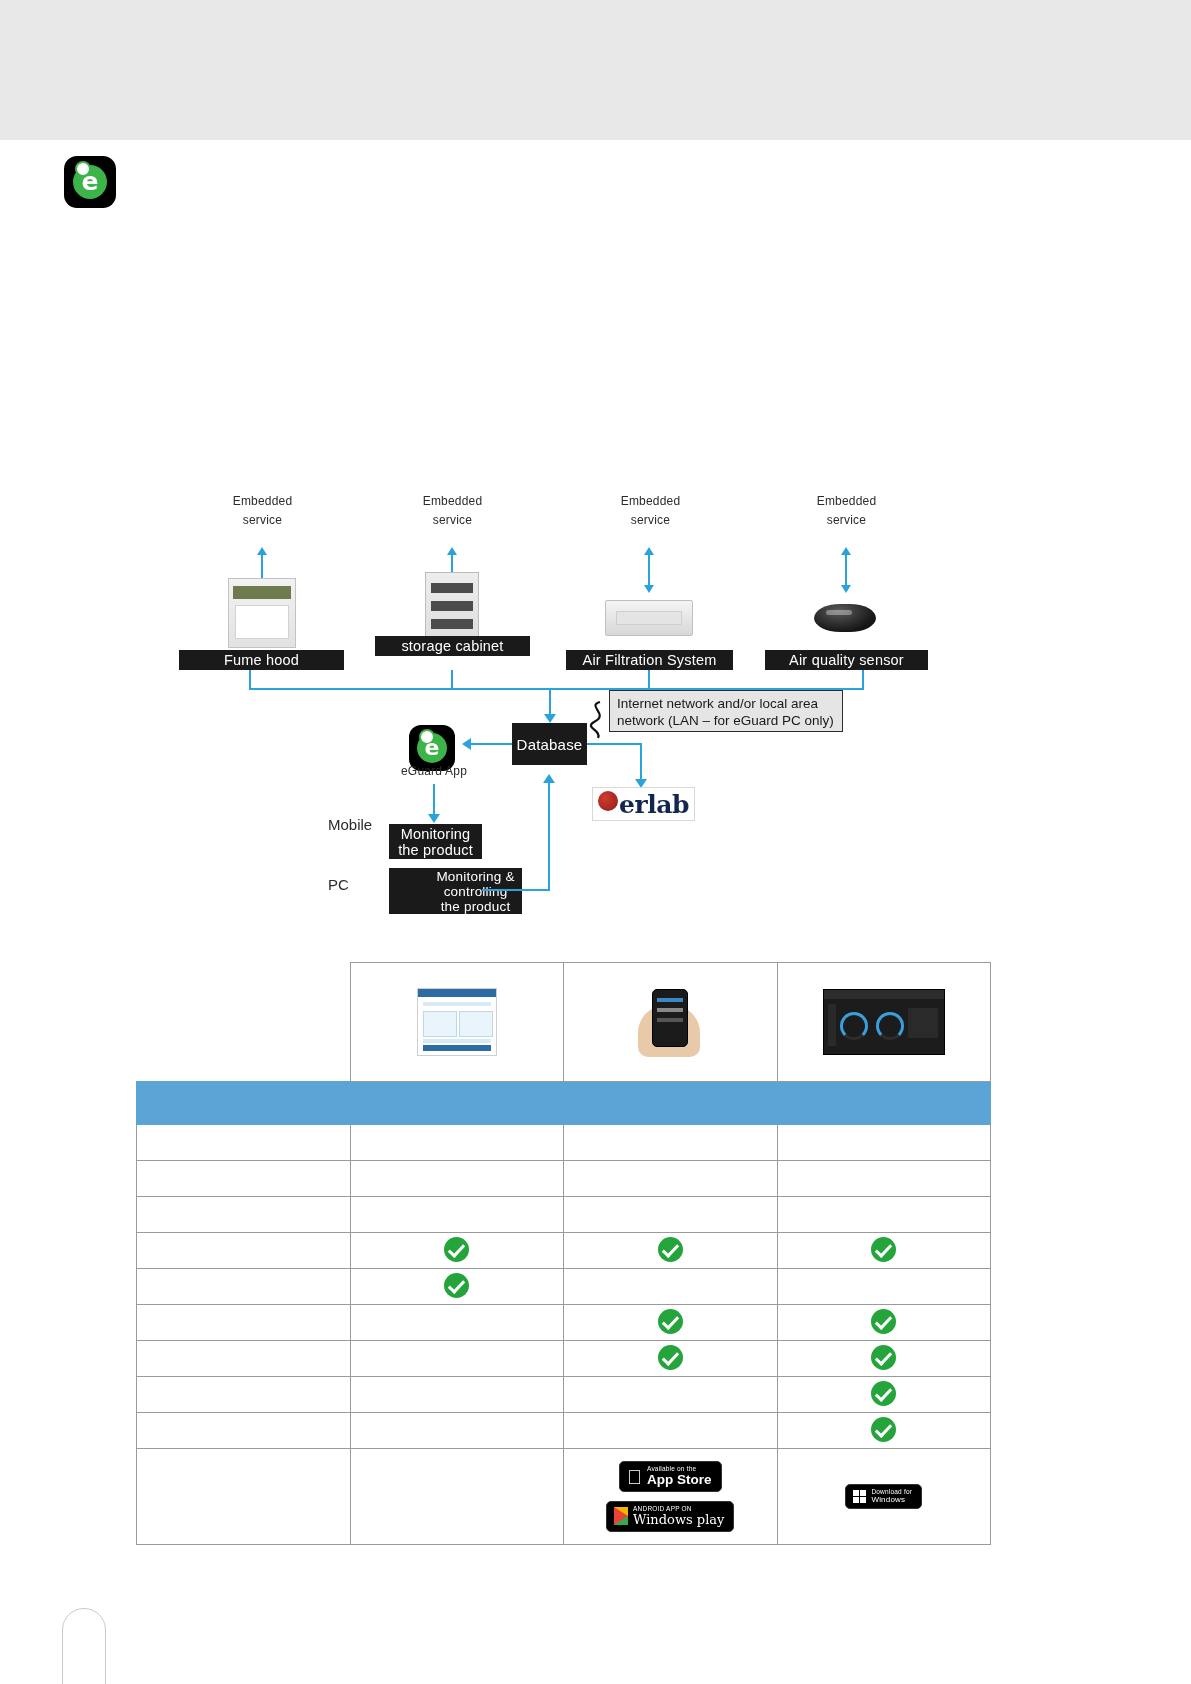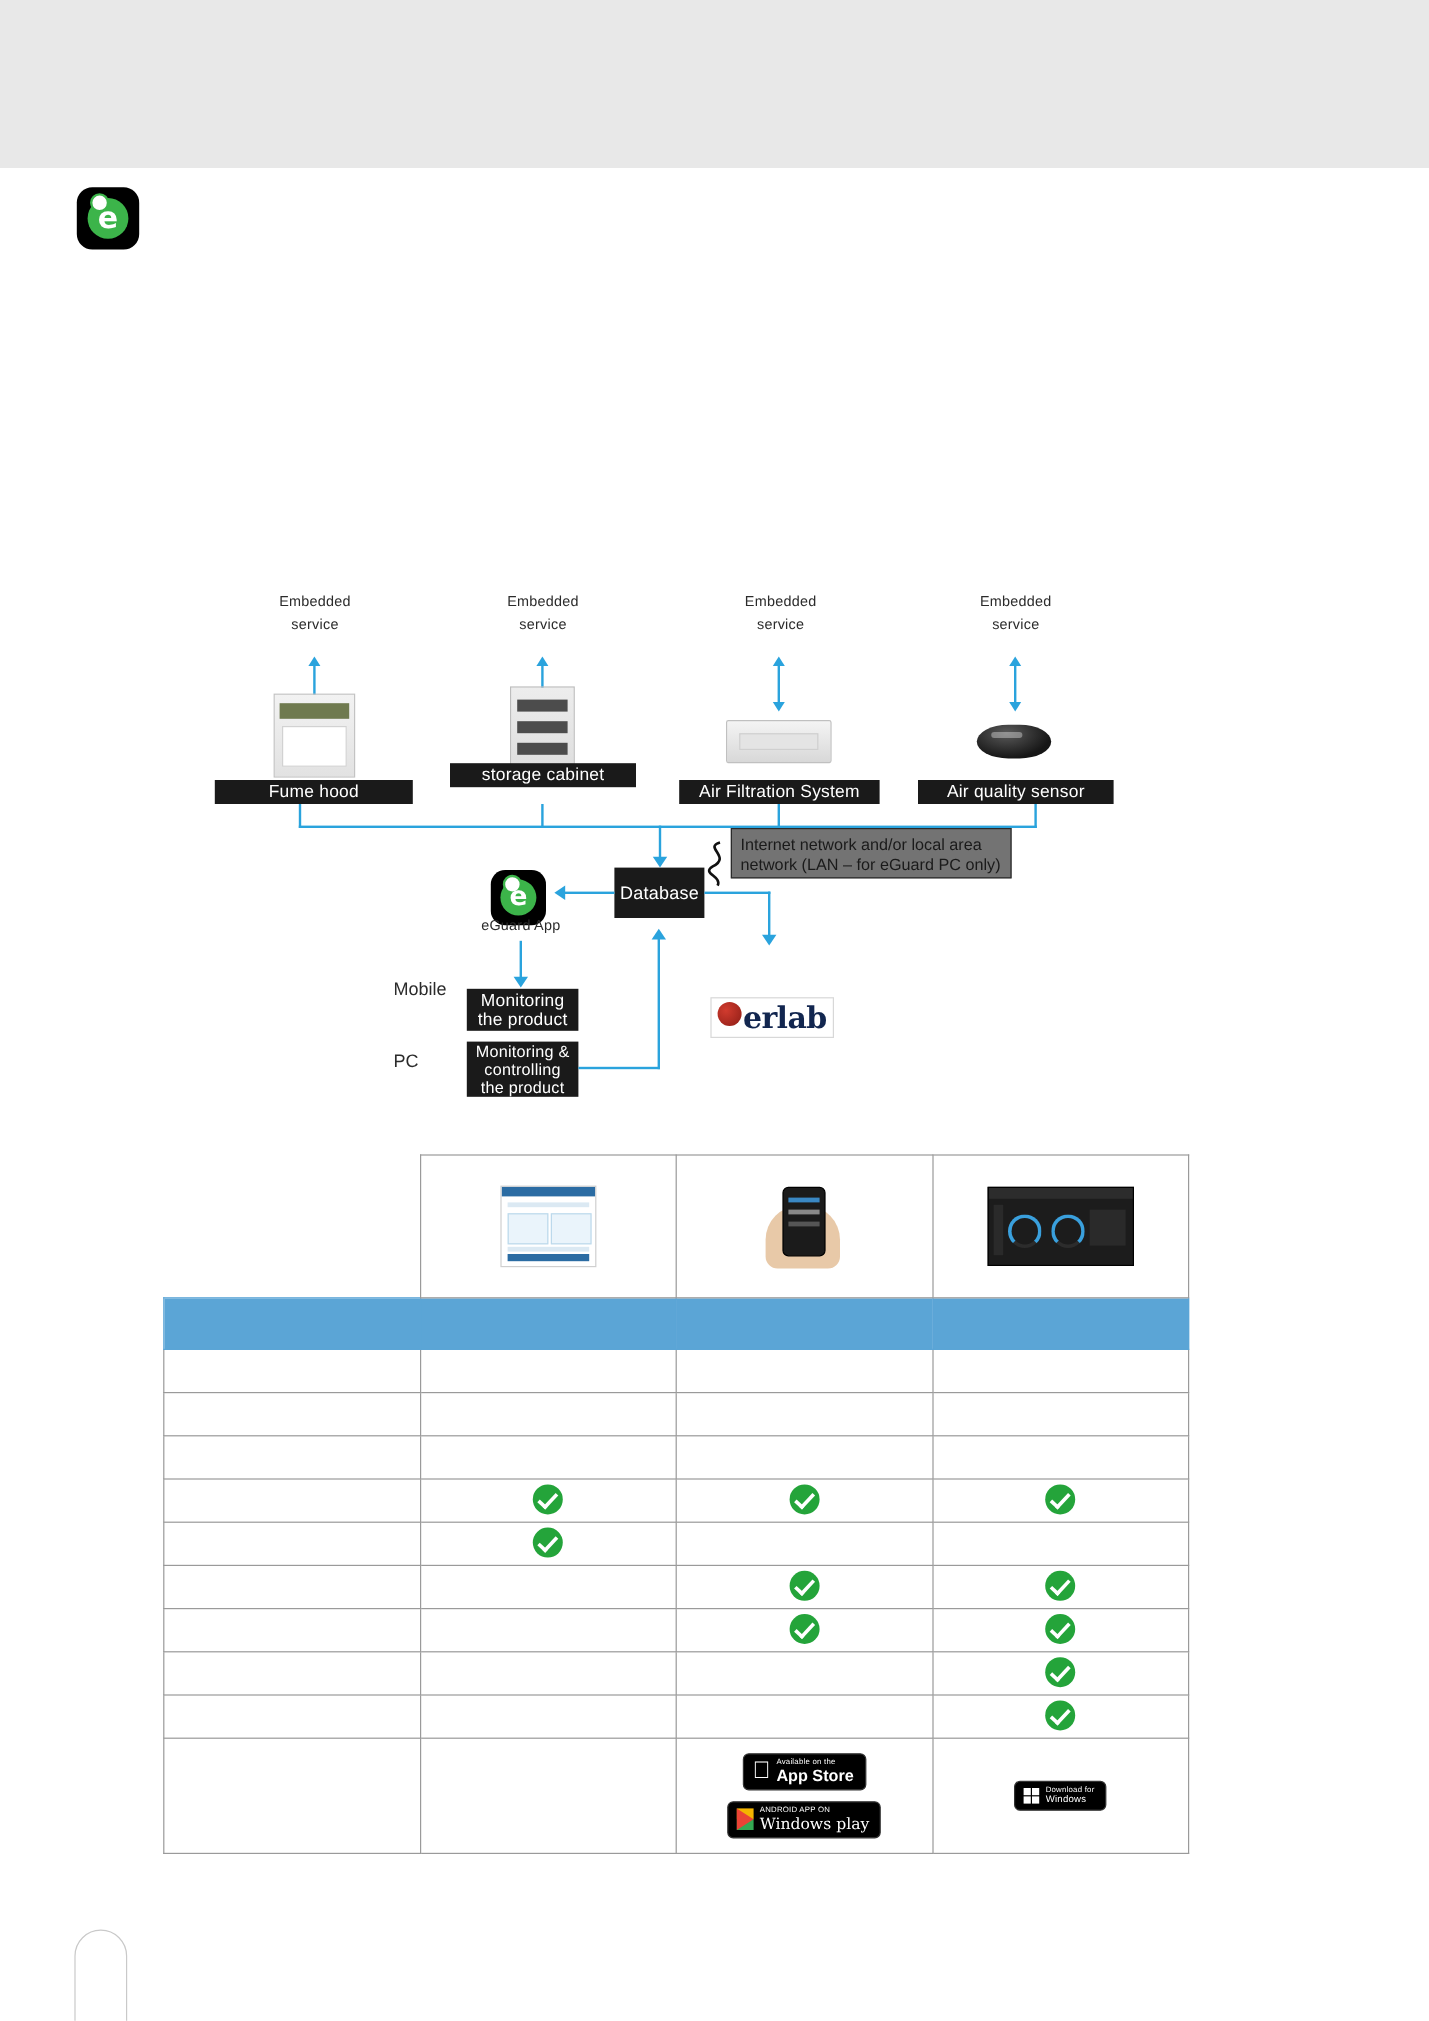--- a/index.html
+++ b/index.html
@@ -159,21 +159,21 @@
   .arrow-head {
     position: absolute;
     width: 0; height: 0;
   }
   .ah-down { border-left:6px solid transparent; border-right:6px solid transparent; border-top:9px solid #2aa3dd; }
   .ah-left { border-top:6px solid transparent; border-bottom:6px solid transparent; border-right:9px solid #2aa3dd; }
   .ah-up   { border-left:6px solid transparent; border-right:6px solid transparent; border-bottom:9px solid #2aa3dd; }
 
   .white-box {
     position: absolute;
-    background: #737373;
+    background: #e5e5e5;
     border: 1px solid #2b2b2b;
     font-size: 13.5px;
     line-height: 17px;
     color: #1a1a1a;
     padding: 4px 7px;
     text-align: left;
   }
   .side-label {
     position: absolute;
     font-size: 15px;
@@ -397,36 +397,36 @@
       <div class="e-badge" style="width:30px;height:30px;">
           <span style="font-size:22px;">e</span>
         </div>
     </div>
     <div class="node-label" style="left:362px; top:762px; width:144px;">eGuard App</div>
 
     <div class="line" style="left:587px; top:743px; width:55px; height:2px;"></div>
     <div class="line" style="left:640px; top:743px; width:2px; height:38px;"></div>
     <div class="arrow-head ah-down" style="left:635px; top:779px;"></div>
 
-    <div class="erlab-logo" style="left:592px; top:787px; width:101px; height:32px;margin-top:44px;">
+    <div class="erlab-logo" style="left:592px; top:787px; width:101px; height:32px;">
       <div class="globe"></div>
       <div class="txt">erlab</div>
     </div>
 
     <div class="line" style="left:433px; top:784px; width:2px; height:32px;"></div>
     <div class="arrow-head ah-down" style="left:428px; top:814px;"></div>
 
     <div class="side-label" style="left:328px; top:816px;">Mobile</div>
     <div class="black-bar" style="left:389px; top:824px; width:93px; height:35px; flex-direction:column; line-height:16px;">
       <span>Monitoring</span>
       <span>the product</span>
     </div>
 
     <div class="side-label" style="left:328px; top:876px;">PC</div>
-    <div class="black-bar" style="left:389px; top:868px; width:93px; height:46px; flex-direction:column; line-height:15px; font-size:13.5px;">
+    <div class="black-bar" style="left:389px; top:868px; width:93px; height:46px; flex-direction:column; line-height:15px; font-size:13.5px;padding-left:40px;">
       <span>Monitoring &amp;</span>
       <span>controlling</span>
       <span>the product</span>
     </div>
 
     <div class="line" style="left:482px; top:889px; width:68px; height:2px;"></div>
     <div class="line" style="left:548px; top:782px; width:2px; height:109px;"></div>
     <div class="arrow-head ah-up" style="left:543px; top:774px;"></div>
   </div>
 

